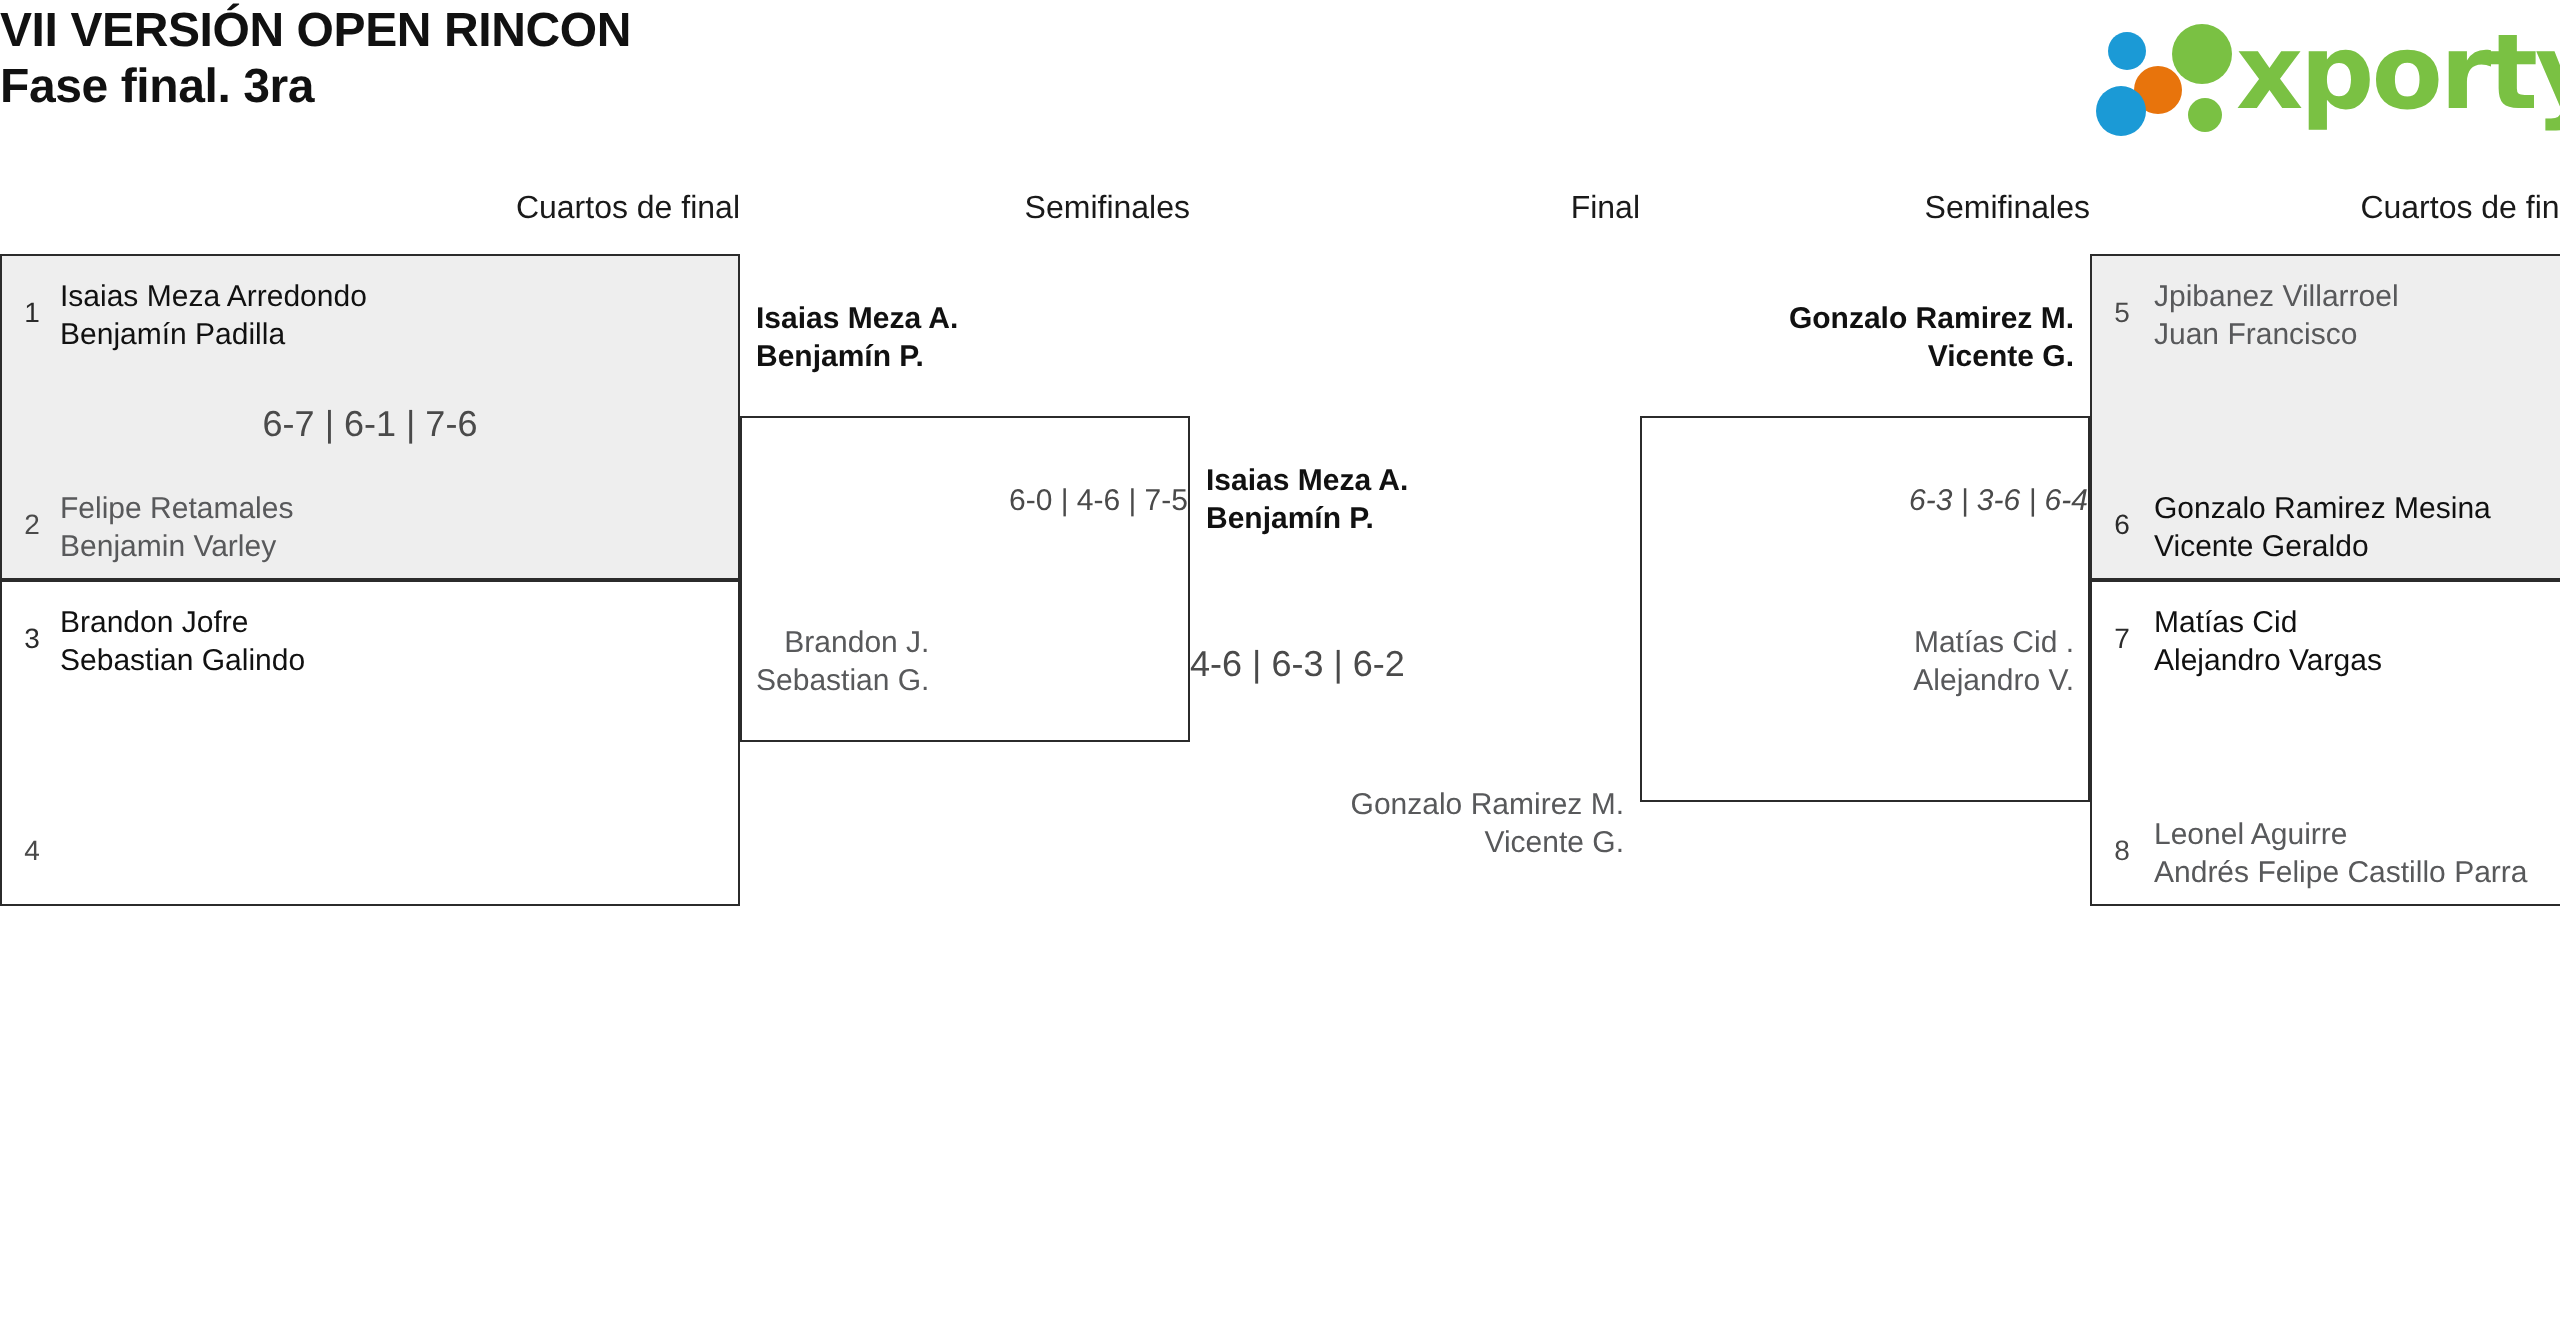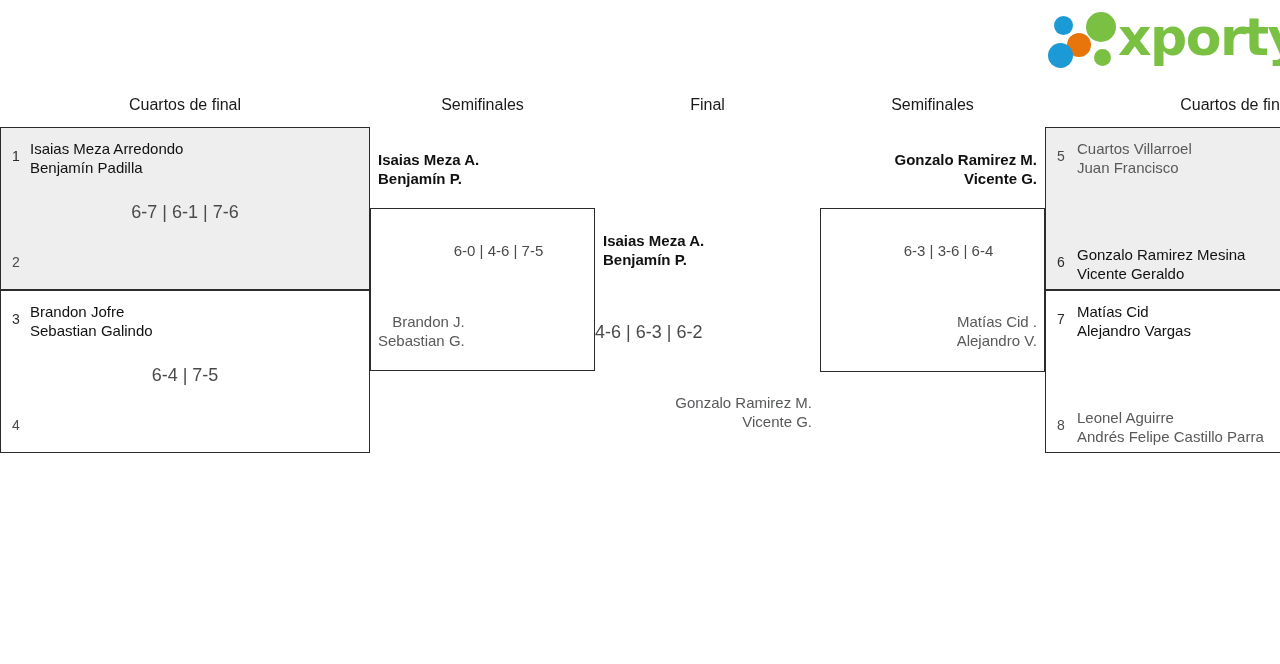--- a/index.html
+++ b/index.html
@@ -60,21 +60,21 @@
     line-height: 62px;
     font-family: "DejaVu Sans", sans-serif;
   }
 
   
   .round-head {
     position: absolute;
     top: 96px;
     font-size: 16px;
     color: #1a1a1a;
-    text-align: center;
+    text-align: right;
     white-space: nowrap;
   }
   .rh-0 { left: 0px;    width: 370px; }
   .rh-1 { left: 370px;  width: 225px; }
   .rh-2 { left: 595px;  width: 225px; }
   .rh-3 { left: 820px;  width: 225px; }
   .rh-4 { left: 1045px; width: 370px; text-align: center; }
 
   
   .mbox {
@@ -86,21 +86,21 @@
 
   
   .qf-l { left: 0px; width: 370px; height: 163px; }
   .qf-l1 { top: 127px; }
   .qf-l2 { top: 290px; }
 
   
   .sf-l { left: 370px; width: 225px; height: 163px; top: 208px; }
 
   
-  .sf-r { left: 820px; width: 225px; height: 164px; top: 208px; }
+  .sf-r { left: 820px; width: 225px; height: 193px; top: 208px; font-style: italic; }
 
   
   .qf-r { left: 1045px; width: 370px; height: 163px; }
   .qf-r1 { top: 127px; }
   .qf-r2 { top: 290px; }
 
   
   .team {
     position: absolute;
     display: flex;
@@ -149,31 +149,35 @@
   }
   .adv.winner { font-weight: 700; color: #111111; }
   .adv.loser  { font-weight: 400; color: #58595b; }
   .adv.ralign { text-align: right; }
 
   .sfbox-score {
     position: absolute;
     font-size: 15px;
     color: #4a4a4a;
     width: 100%;
-    text-align: center;
+    text-align: right;
     top: 33px;
-    left: 16px;
+    left: 0;
   }
 
   .nowrap { white-space: nowrap; }
 </style>
 </head>
 <body>
 
 <div class="header">
+  <div class="title-block">
+    <div class="title-line">VII VERSIÓN OPEN RINCON</div>
+    <div class="title-line">Fase final. 3ra</div>
+  </div>
 
   <div class="logo">
     <div class="logo-dots">
       <span class="dot dot-blue-sm"></span>
       <span class="dot dot-green-lg"></span>
       <span class="dot dot-orange"></span>
       <span class="dot dot-blue-lg"></span>
       <span class="dot dot-green-sm"></span>
     </div>
     <div class="logo-text">xporty</div>
@@ -190,32 +194,35 @@
   <div class="team team-l t-top winner">
     <span class="seed">1</span>
     <span class="names">
       <span class="nowrap">Isaias Meza Arredondo</span><br>
       <span class="nowrap">Benjamín Padilla</span>
     </span>
   </div>
   <div class="score score-c">6-7 | 6-1 | 7-6</div>
   <div class="team team-l t-bot loser">
     <span class="seed">2</span>
+    <span class="names">
+      <span class="nowrap">Felipe Retamales</span><br>
+      <span class="nowrap">Benjamin Varley</span>
+    </span>
   </div>
 </div>
 
 <div class="mbox qf-l qf-l2">
   <div class="team team-l t-top winner">
     <span class="seed">3</span>
     <span class="names">
       <span class="nowrap">Brandon Jofre</span><br>
       <span class="nowrap">Sebastian Galindo</span>
     </span>
   </div>
-  <div class="score score-c">6-4 | 7-5</div>
   <div class="team team-l t-bot loser">
     <span class="seed">4</span>
   </div>
 </div>
 
 <div class="adv winner" style="left:378px; top:150px;">
   <span class="nowrap">Isaias Meza A.</span><br>
   <span class="nowrap">Benjamín P.</span>
 </div>
 
@@ -251,21 +258,21 @@
 
 <div class="adv loser ralign" style="left:820px; width:217px; top:312px;">
   <span class="nowrap">Matías Cid .</span><br>
   <span class="nowrap">Alejandro V.</span>
 </div>
 
 <div class="mbox qf-r qf-r1 shaded">
   <div class="team team-r t-top loser">
     <span class="seed">5</span>
     <span class="names">
-      <span class="nowrap">Cuartos Villarroel</span><br>
+      <span class="nowrap">Jpibanez Villarroel</span><br>
       <span class="nowrap">Juan Francisco</span>
     </span>
   </div>
 
   <div class="team team-r t-bot winner">
     <span class="seed">6</span>
     <span class="names">
       <span class="nowrap">Gonzalo Ramirez Mesina</span><br>
       <span class="nowrap">Vicente Geraldo</span>
     </span>

